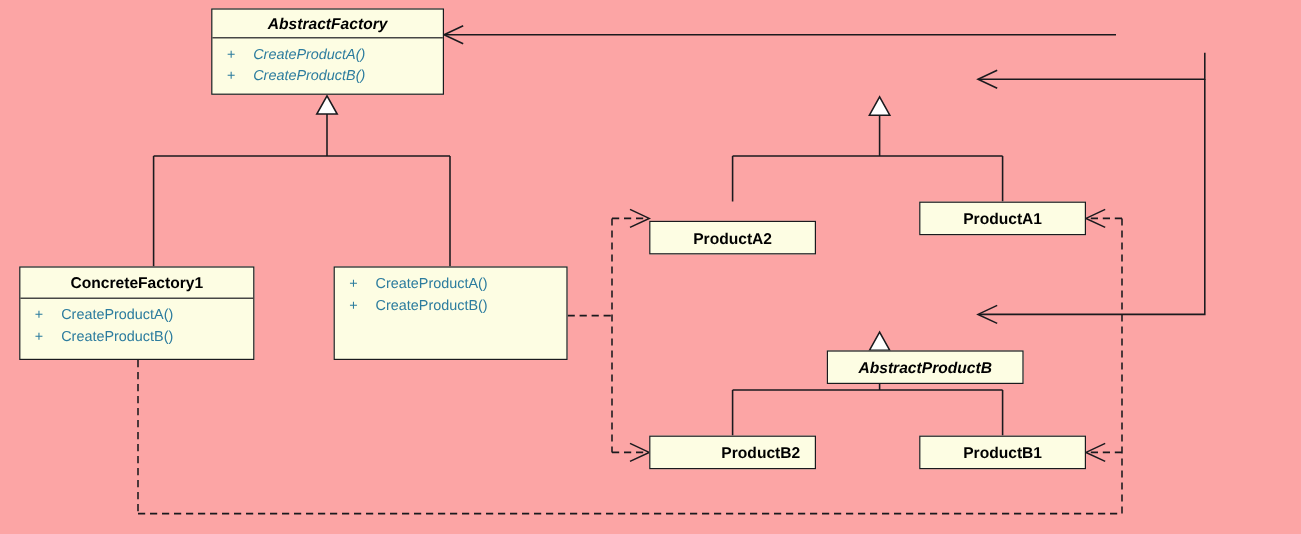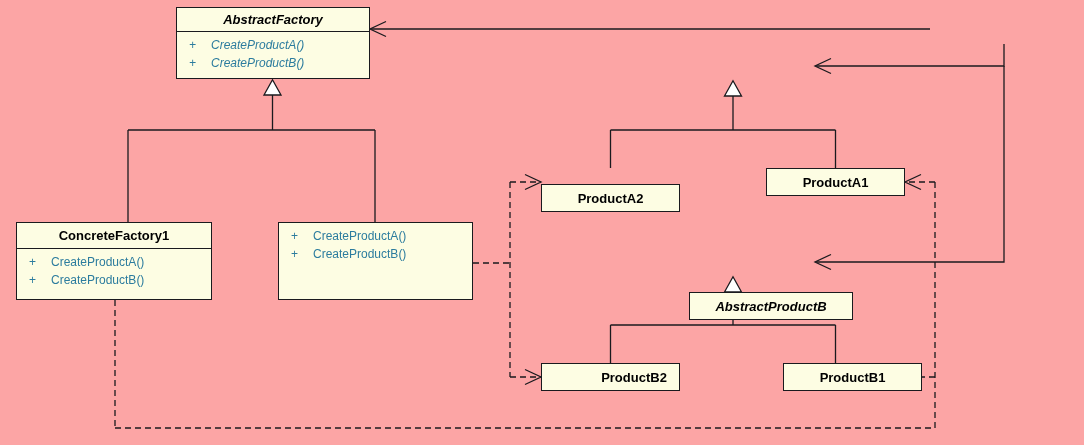--- a/index.html
+++ b/index.html
@@ -157,17 +157,17 @@
   </div>
 
   <div class="uml-class simple" style="left:689px; top:248px; width:164px; height:28px;margin-top:44px;">
     <div class="class-title abstract-name" style="height:100%;">AbstractProductB</div>
   </div>
 
   <div class="uml-class simple" style="left:541px; top:363px; width:139px; height:28px;">
     <div class="class-title" style="height:100%;padding-left:47px;">ProductB2</div>
   </div>
 
-  <div class="uml-class simple" style="left:766px; top:363px; width:139px; height:28px;margin-left:17px;">
+  <div class="uml-class simple" style="left:766px; top:363px; width:139px; height:28px;">
     <div class="class-title" style="height:100%;">ProductB1</div>
   </div>
 
 </div>
 
 </body></html>

